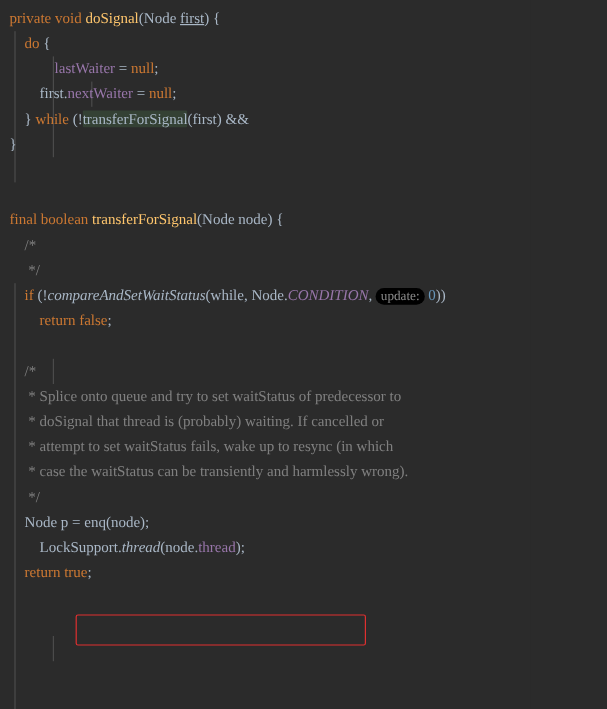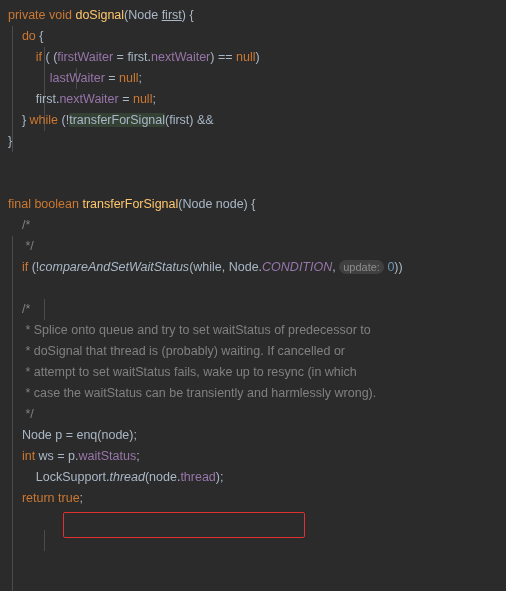--- a/index.html
+++ b/index.html
@@ -6,21 +6,21 @@
     margin: 0;
     padding: 0;
     background: #2b2b2b;
   }
   #editor {
     position: relative;
     width: 442px;
     height: 591px;
     background: #2b2b2b;
     overflow: hidden;
-    font-family: Liberation Sans, sans-serif;
+    font-family: Liberation Serif, serif;
     font-size: 12.5px;
     line-height: 21px;
     -webkit-font-smoothing: antialiased;
   }
   #code {
     position: absolute;
     top: 5px;
     left: 0;
     width: 506px;
   }
@@ -60,21 +60,21 @@
 
   
   .usage {
     background: #344134;
     border-radius: 1px;
   }
 
   
   .hint {
     color: #8c8c8c;
-    background: #404040;
+    background: #000000;
     border-radius: 7px;
     padding: 1px 4px;
     font-size: 11px;
   }
 
   
   #annotation {
     position: absolute;
     border: 1.5px solid #e03030;
     border-radius: 2px;
@@ -92,39 +92,38 @@
       <div class="guide" style="left: 44px; top: 42px; height: 84px;"></div>
       <div class="guide" style="left: 76px; top: 63px; height: 21px;"></div>
       <div class="guide" style="left: 12px; top: 231px; height: 357px;"></div>
       <div class="guide" style="left: 44px; top: 294px; height: 21px;"></div>
       <div class="guide" style="left: 44px; top: 525px; height: 21px;"></div>
     </div>
 
   <div id="code">
       <div class="line"><span class="kw">private</span><span class="txt"> </span><span class="kw">void</span><span class="txt"> </span><span class="mth">doSignal</span><span class="txt">(</span><span class="cls">Node</span><span class="txt"> </span><span class="par">first</span><span class="txt">) {</span></div>
       <div class="line"><span class="txt">    </span><span class="kw">do</span><span class="txt"> {</span></div>
-      <div class="line"><span class="txt">        </span><span class="kw">if</span><span class="txt"> ( (</span><span class="fld">firstWaiter</span><span class="txt"> = </span><span class="txt">first</span><span class="txt">.</span><span class="fld">nextWaiter</span><span class="txt">) == </span><span class="kw">null</span><span class="txt">)</span></div>
       <div class="line"><span class="txt">            </span><span class="fld">lastWaiter</span><span class="txt"> = </span><span class="kw">null</span><span class="txt">;</span></div>
       <div class="line"><span class="txt">        </span><span class="txt">first</span><span class="txt">.</span><span class="fld">nextWaiter</span><span class="txt"> = </span><span class="kw">null</span><span class="txt">;</span></div>
       <div class="line"><span class="txt">    } </span><span class="kw">while</span><span class="txt"> (!</span><span class="txt usage">transferForSignal</span><span class="txt">(</span><span class="txt">first</span><span class="txt">) &amp;&amp;</span></div>
       <div class="line"><span class="txt">}</span></div>
       <div class="line">&nbsp;</div>
       <div class="line">&nbsp;</div>
       <div class="line"><span class="kw">final</span><span class="txt"> </span><span class="kw">boolean</span><span class="txt"> </span><span class="mth">transferForSignal</span><span class="txt">(</span><span class="cls">Node</span><span class="txt"> node) {</span></div>
       <div class="line"><span class="txt">    </span><span class="cmt">/*</span></div>
       <div class="line"><span class="txt">     </span><span class="cmt">*/</span></div>
       <div class="line"><span class="txt">    </span><span class="kw">if</span><span class="txt"> (!</span><span class="smth">compareAndSetWaitStatus</span><span class="txt">(while, </span><span class="cls">Node</span><span class="txt">.</span><span class="sfld">CONDITION</span><span class="txt">, </span><span class="hint">update:</span> <span class="num">0</span><span class="txt">))</span></div>
+      <div class="line"><span class="txt">        </span><span class="kw">return</span><span class="txt"> </span><span class="kw">false</span><span class="txt">;</span></div>
       <div class="line">&nbsp;</div>
       <div class="line"><span class="txt">    </span><span class="cmt">/*</span></div>
       <div class="line"><span class="txt">     </span><span class="cmt">* Splice onto queue and try to set waitStatus of predecessor to</span></div>
       <div class="line"><span class="txt">     </span><span class="cmt">* doSignal that thread is (probably) waiting. If cancelled or</span></div>
       <div class="line"><span class="txt">     </span><span class="cmt">* attempt to set waitStatus fails, wake up to resync (in which</span></div>
       <div class="line"><span class="txt">     </span><span class="cmt">* case the waitStatus can be transiently and harmlessly wrong).</span></div>
       <div class="line"><span class="txt">     </span><span class="cmt">*/</span></div>
       <div class="line"><span class="txt">    </span><span class="cls">Node</span><span class="txt"> p = enq(node);</span></div>
-      <div class="line"><span class="txt">    </span><span class="kw">int</span><span class="txt"> ws = p.</span><span class="fld">waitStatus</span><span class="txt">;</span></div>
       <div class="line"><span class="txt">        </span><span class="cls">LockSupport</span><span class="txt">.</span><span class="smth">thread</span><span class="txt">(node.</span><span class="fld">thread</span><span class="txt">);</span></div>
       <div class="line"><span class="txt">    </span><span class="kw">return</span><span class="txt"> </span><span class="kw">true</span><span class="txt">;</span></div>
     </div>
 
   <div id="annotation" style="left: 63px; top: 512px; width: 242px; height: 26px; border-color: rgb(224, 48, 48);"></div>
 
 </div>
 
 </body></html>

